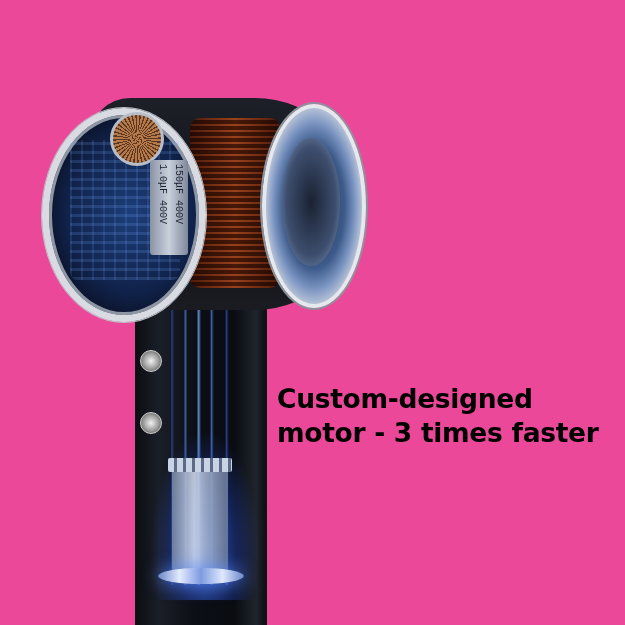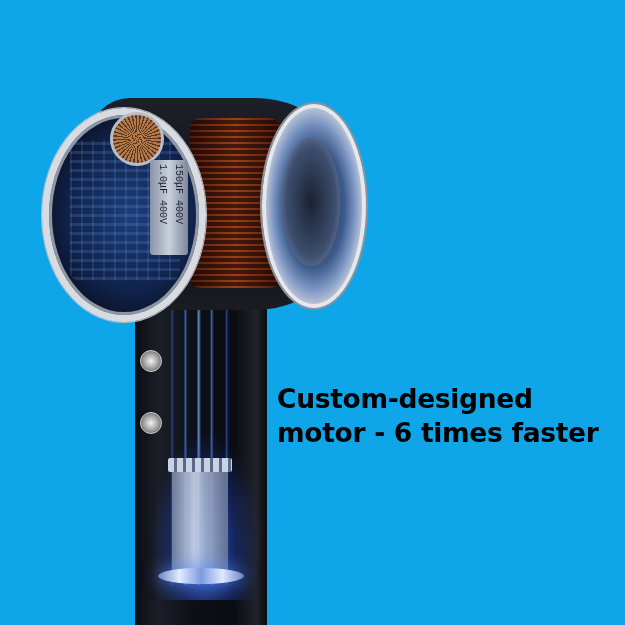--- a/index.html
+++ b/index.html
@@ -1,17 +1,17 @@
 <!DOCTYPE html>
 <html><head>
 <meta charset="utf-8">
 <style>
   html, body { margin:0; padding:0; background:#ffffff; }
   body { width:625px; height:625px; position:relative; overflow:hidden; font-family:"Liberation Sans", sans-serif; }
-  .stage { position:absolute; left:0; top:0; width:625px; height:625px; background:#0ea5e9; }
+  .stage { position:absolute; left:0; top:0; width:625px; height:625px; background:#ec4899; }
 
   
   .handle { position:absolute; left:135px; top:285px; width:132px; height:340px;
     background:linear-gradient(90deg,#0b0d12 0%,#1a1e27 18%,#0c0f16 45%,#0a0c12 75%,#20242c 92%,#0a0b0f 100%);
     border-radius:6px 6px 0 0; }
   .beams { position:absolute; left:165px; top:285px; width:75px; height:300px;
     background:
       linear-gradient(90deg, transparent 0 8%, rgba(60,110,255,.55) 9%, transparent 12%,
         transparent 25%, rgba(90,140,255,.7) 27%, transparent 30%,
         transparent 42%, rgba(120,170,255,.85) 45%, transparent 48%,
@@ -85,15 +85,15 @@
   <div class="cap"></div>
   <div class="cap-label">
     <span>150μF 400V</span>
     <span>1.0μF 400V</span>
   </div>
   <div class="front-ring"></div>
   <div class="front-inner"></div>
 
   <div class="caption">
     <span>Custom-designed</span>
-    <span>motor - 6 times faster</span>
+    <span>motor - 3 times faster</span>
   </div>
 </div>
 
 </body></html>

